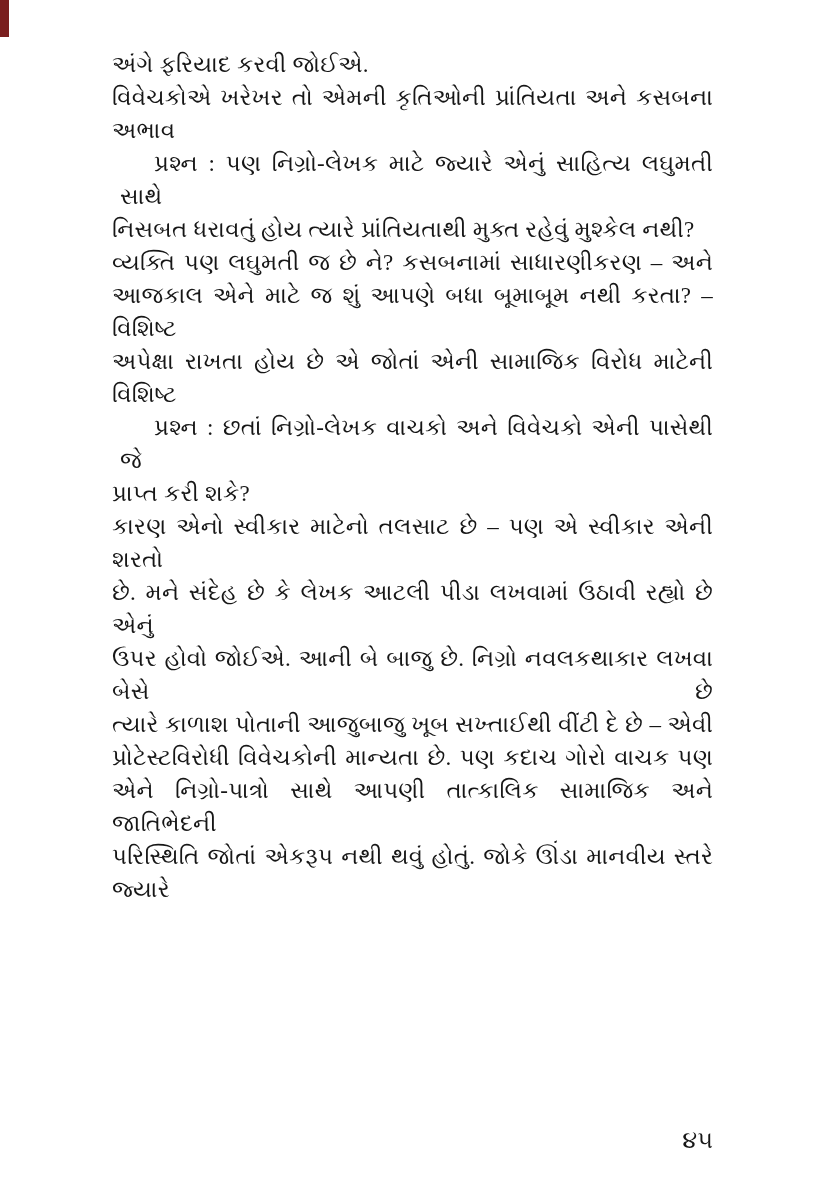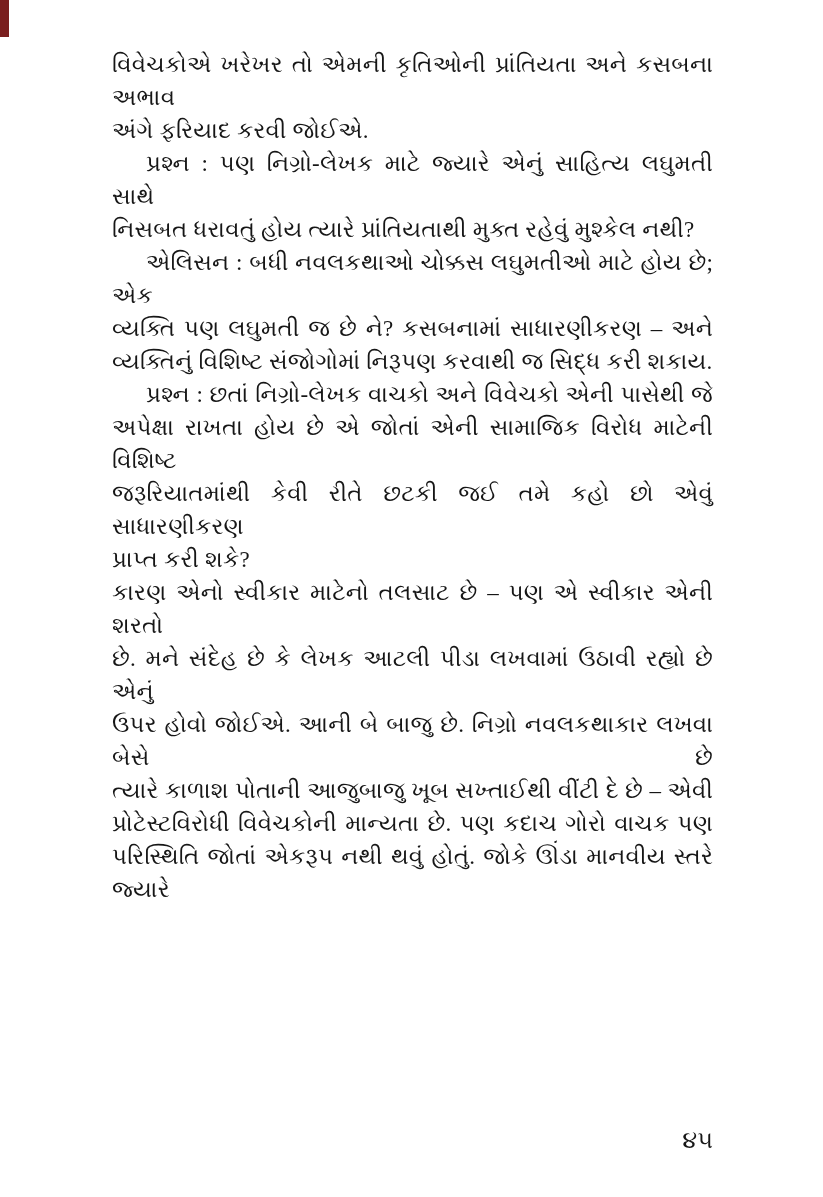--- a/index.html
+++ b/index.html
@@ -36,53 +36,53 @@
     text-align: justify;
     text-align-last: justify;
     min-height: 33px;
   }
   .line.para-end {
     text-align: left;
     text-align-last: left;
   }
   .line.indent {
     text-indent: 34px;
+    margin-left: 8px;
   }
   .page-number {
     position: absolute;
     top: 1124px;
     left: 112px;
     width: 601px;
     text-align: right;
     font-size: 24px;
     line-height: 33px;
     color: #161616;
   }
 </style>
 </head>
 <body>
 
 <div>
   <div class="corner-mark"></div>
 
   <div class="text-block">
+    <div class="line para-end">અંગે ફરિયાદ કરવી જોઈએ.</div>
     <div class="line">વિવેચકોએ ખરેખર તો એમની કૃતિઓની પ્રાંતિયતા અને કસબના અભાવ</div>
-    <div class="line para-end">અંગે ફરિયાદ કરવી જોઈએ.</div>
     <div class="line indent">પ્રશ્ન : પણ નિગ્રો-લેખક માટે જ્યારે એનું સાહિત્ય લઘુમતી સાથે</div>
     <div class="line para-end">નિસબત ધરાવતું હોય ત્યારે પ્રાંતિયતાથી મુક્ત રહેવું મુશ્કેલ નથી?</div>
-    <div class="line indent">એલિસન : બધી નવલકથાઓ ચોક્કસ લઘુમતીઓ માટે હોય છે; એક</div>
     <div class="line">વ્યક્તિ પણ લઘુમતી જ છે ને? કસબનામાં સાધારણીકરણ – અને</div>
-    <div class="line para-end">વ્યક્તિનું વિશિષ્ટ સંજોગોમાં નિરૂપણ કરવાથી જ સિદ્ધ કરી શકાય.</div>
+    <div class="line">આજકાલ એને માટે જ શું આપણે બધા બૂમાબૂમ નથી કરતા? – વિશિષ્ટ</div>
+    <div class="line">અપેક્ષા રાખતા હોય છે એ જોતાં એની સામાજિક વિરોધ માટેની વિશિષ્ટ</div>
     <div class="line indent">પ્રશ્ન : છતાં નિગ્રો-લેખક વાચકો અને વિવેચકો એની પાસેથી જે</div>
-    <div class="line">અપેક્ષા રાખતા હોય છે એ જોતાં એની સામાજિક વિરોધ માટેની વિશિષ્ટ</div>
-    <div class="line">જરૂરિયાતમાંથી કેવી રીતે છટકી જઈ તમે કહો છો એવું સાધારણીકરણ</div>
     <div class="line para-end">પ્રાપ્ત કરી શકે?</div>
     <div class="line">કારણ એનો સ્વીકાર માટેનો તલસાટ છે – પણ એ સ્વીકાર એની શરતો</div>
     <div class="line">છે. મને સંદેહ છે કે લેખક આટલી પીડા લખવામાં ઉઠાવી રહ્યો છે એનું</div>
     <div class="line">ઉપર હોવો જોઈએ. આની બે બાજુ છે. નિગ્રો નવલકથાકાર લખવા બેસે છે</div>
     <div class="line">ત્યારે કાળાશ પોતાની આજુબાજુ ખૂબ સખ્તાઈથી વીંટી દે છે – એવી</div>
     <div class="line">પ્રોટેસ્ટવિરોધી વિવેચકોની માન્યતા છે. પણ કદાચ ગોરો વાચક પણ</div>
+    <div class="line">એને નિગ્રો-પાત્રો સાથે આપણી તાત્કાલિક સામાજિક અને જાતિભેદની</div>
     <div class="line">પરિસ્થિતિ જોતાં એકરૂપ નથી થવું હોતું. જોકે ઊંડા માનવીય સ્તરે જ્યારે</div>
 
   </div>
 
   <div class="page-number">૪૫</div>
 </div>
 
 </body></html>

